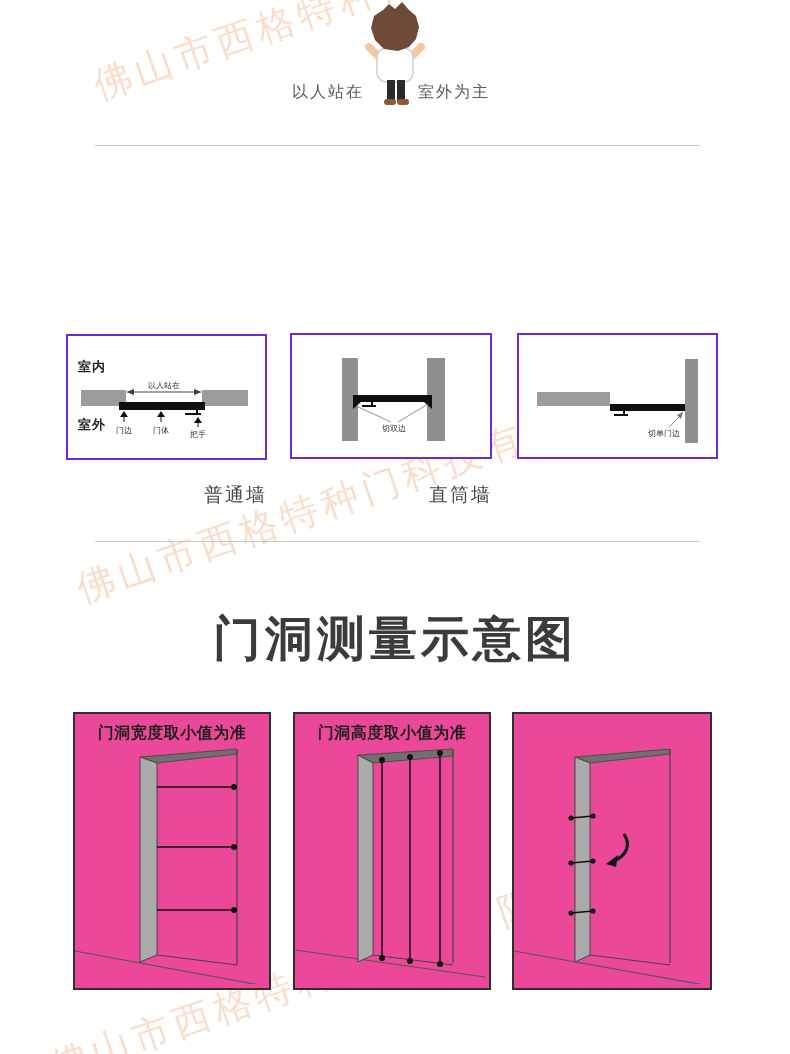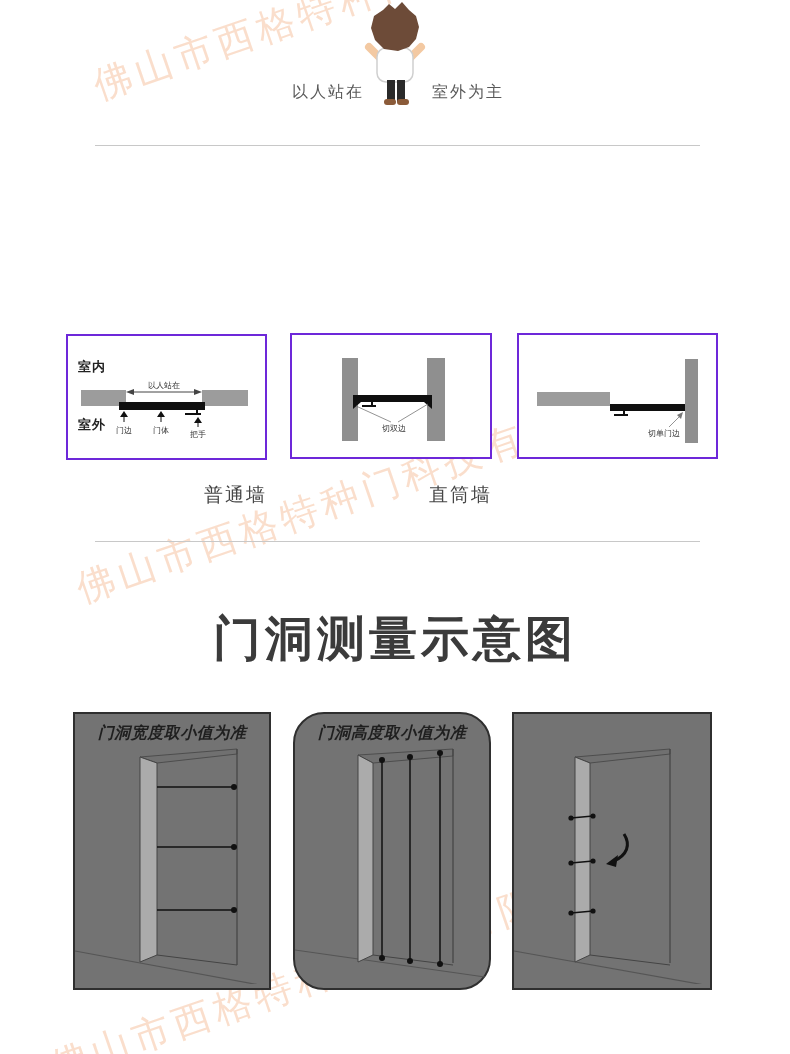--- a/index.html
+++ b/index.html
@@ -25,38 +25,38 @@
   }
   
   .wall-box{position:absolute;border:2px solid #6d28d9;background:#fff;}
   .wall-box svg{position:absolute;left:0;top:0;}
   .inout-label{position:absolute;font-size:13px;font-weight:700;color:#222;letter-spacing:1px;}
   .tiny-label{position:absolute;font-size:8px;color:#333;white-space:nowrap;}
   .caption{
     position:absolute;top:482px;text-align:right;font-size:19px;color:#464646;letter-spacing:2px;
   }
   
-  .meas-box{position:absolute;top:712px;width:194px;height:274px;border:2px solid #2f2f2f;background:#737373;font-style:italic;}
+  .meas-box{position:absolute;top:712px;width:194px;height:274px;border:2px solid #2f2f2f;background:#ec4899;}
   .meas-title{
     position:absolute;top:9px;left:0;width:100%;text-align:center;
     font-size:16px;font-weight:700;color:#1f1f1f;letter-spacing:0.5px;white-space:nowrap;
   }
   .meas-box svg{position:absolute;left:0;top:0;}
 </style>
 </head>
 <body>
 
 <div class="page">
 
   <div class="wm" style="left:95px;top:62px;">佛山市西格特种门科技有限公司</div>
   <div class="wm" style="left:78px;top:565px;">佛山市西格特种门科技有限公司</div>
   <div class="wm" style="left:52px;top:1043px;">佛山市西格特种门科技有限公司</div>
 
   <div class="note-label" style="left:292px;">以人站在</div>
-  <div class="note-label" style="left:432px;">室外为主</div>
+  <div class="note-label" style="left:418px;">室外为主</div>
 
   <div class="person">
     <svg width="64" height="104" viewBox="0 0 64 104">
 
       <line x1="17" y1="56" x2="6" y2="45" stroke="#f3c9a2" stroke-width="8" stroke-linecap="round"></line>
       <line x1="47" y1="56" x2="58" y2="45" stroke="#f3c9a2" stroke-width="8" stroke-linecap="round"></line>
 
       <rect x="27" y="39" width="10" height="10" fill="#eec29c"></rect>
 
       <rect x="14" y="46" width="36" height="34" rx="9" fill="#ffffff" stroke="#cfcfcf" stroke-width="1.5"></rect>
@@ -152,21 +152,21 @@
       <line x1="82" y1="241" x2="162" y2="251" stroke="#444" stroke-width="1"></line>
       <line x1="82" y1="73" x2="160" y2="73" stroke="#111" stroke-width="1.5"></line>
         <circle cx="159" cy="73" r="3" fill="#111"></circle>
       <line x1="82" y1="133" x2="160" y2="133" stroke="#111" stroke-width="1.5"></line>
         <circle cx="159" cy="133" r="3" fill="#111"></circle>
       <line x1="82" y1="196" x2="160" y2="196" stroke="#111" stroke-width="1.5"></line>
         <circle cx="159" cy="196" r="3" fill="#111"></circle>
     </svg>
   </div>
 
-  <div class="meas-box" style="left:293px;border-radius:31px;">
+  <div class="meas-box" style="left:293px;">
     <div class="meas-title">门洞高度取小值为准</div>
     <svg width="190" height="270" viewBox="0 0 190 270">
       <line x1="0" y1="236" x2="190" y2="263" stroke="#555" stroke-width="1.2"></line>
       <polygon points="63,41 158,35 158,42 78,49" fill="#707070" stroke="#444" stroke-width="0.8"></polygon>
       <polygon points="63,41 78,49 78,241 63,248" fill="#ababab" stroke="#444" stroke-width="1"></polygon>
       <line x1="158" y1="35" x2="158" y2="249" stroke="#444" stroke-width="1.2"></line>
       <line x1="78" y1="241" x2="158" y2="251" stroke="#444" stroke-width="1"></line>
       <line x1="87" y1="46" x2="87" y2="244" stroke="#111" stroke-width="1.5"></line>
       <circle cx="87" cy="46" r="3" fill="#111"></circle>
         <circle cx="87" cy="244" r="3" fill="#111"></circle>

